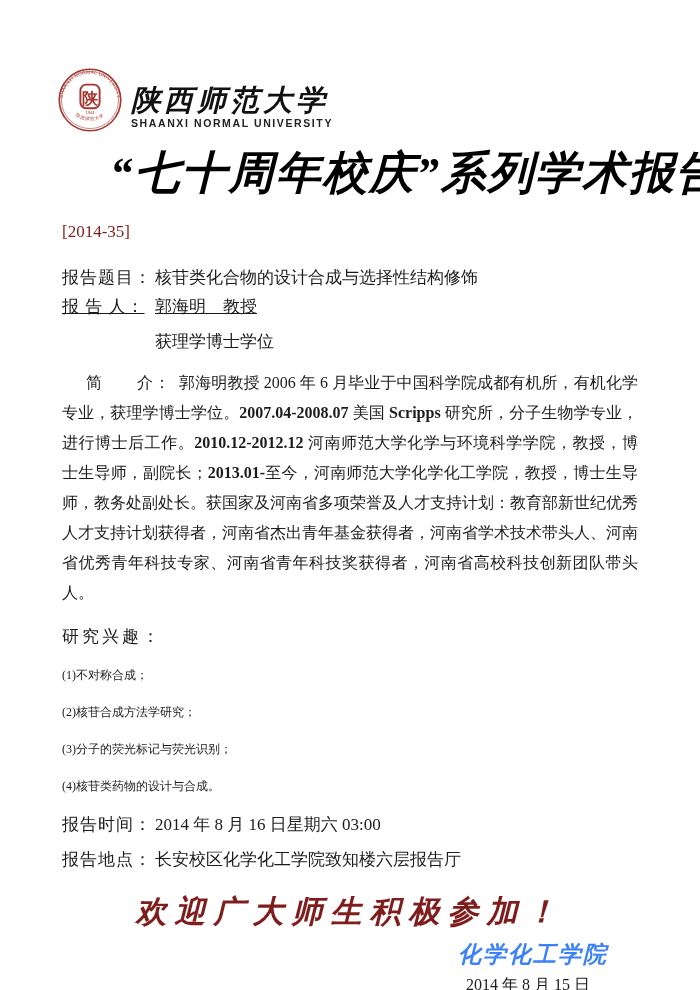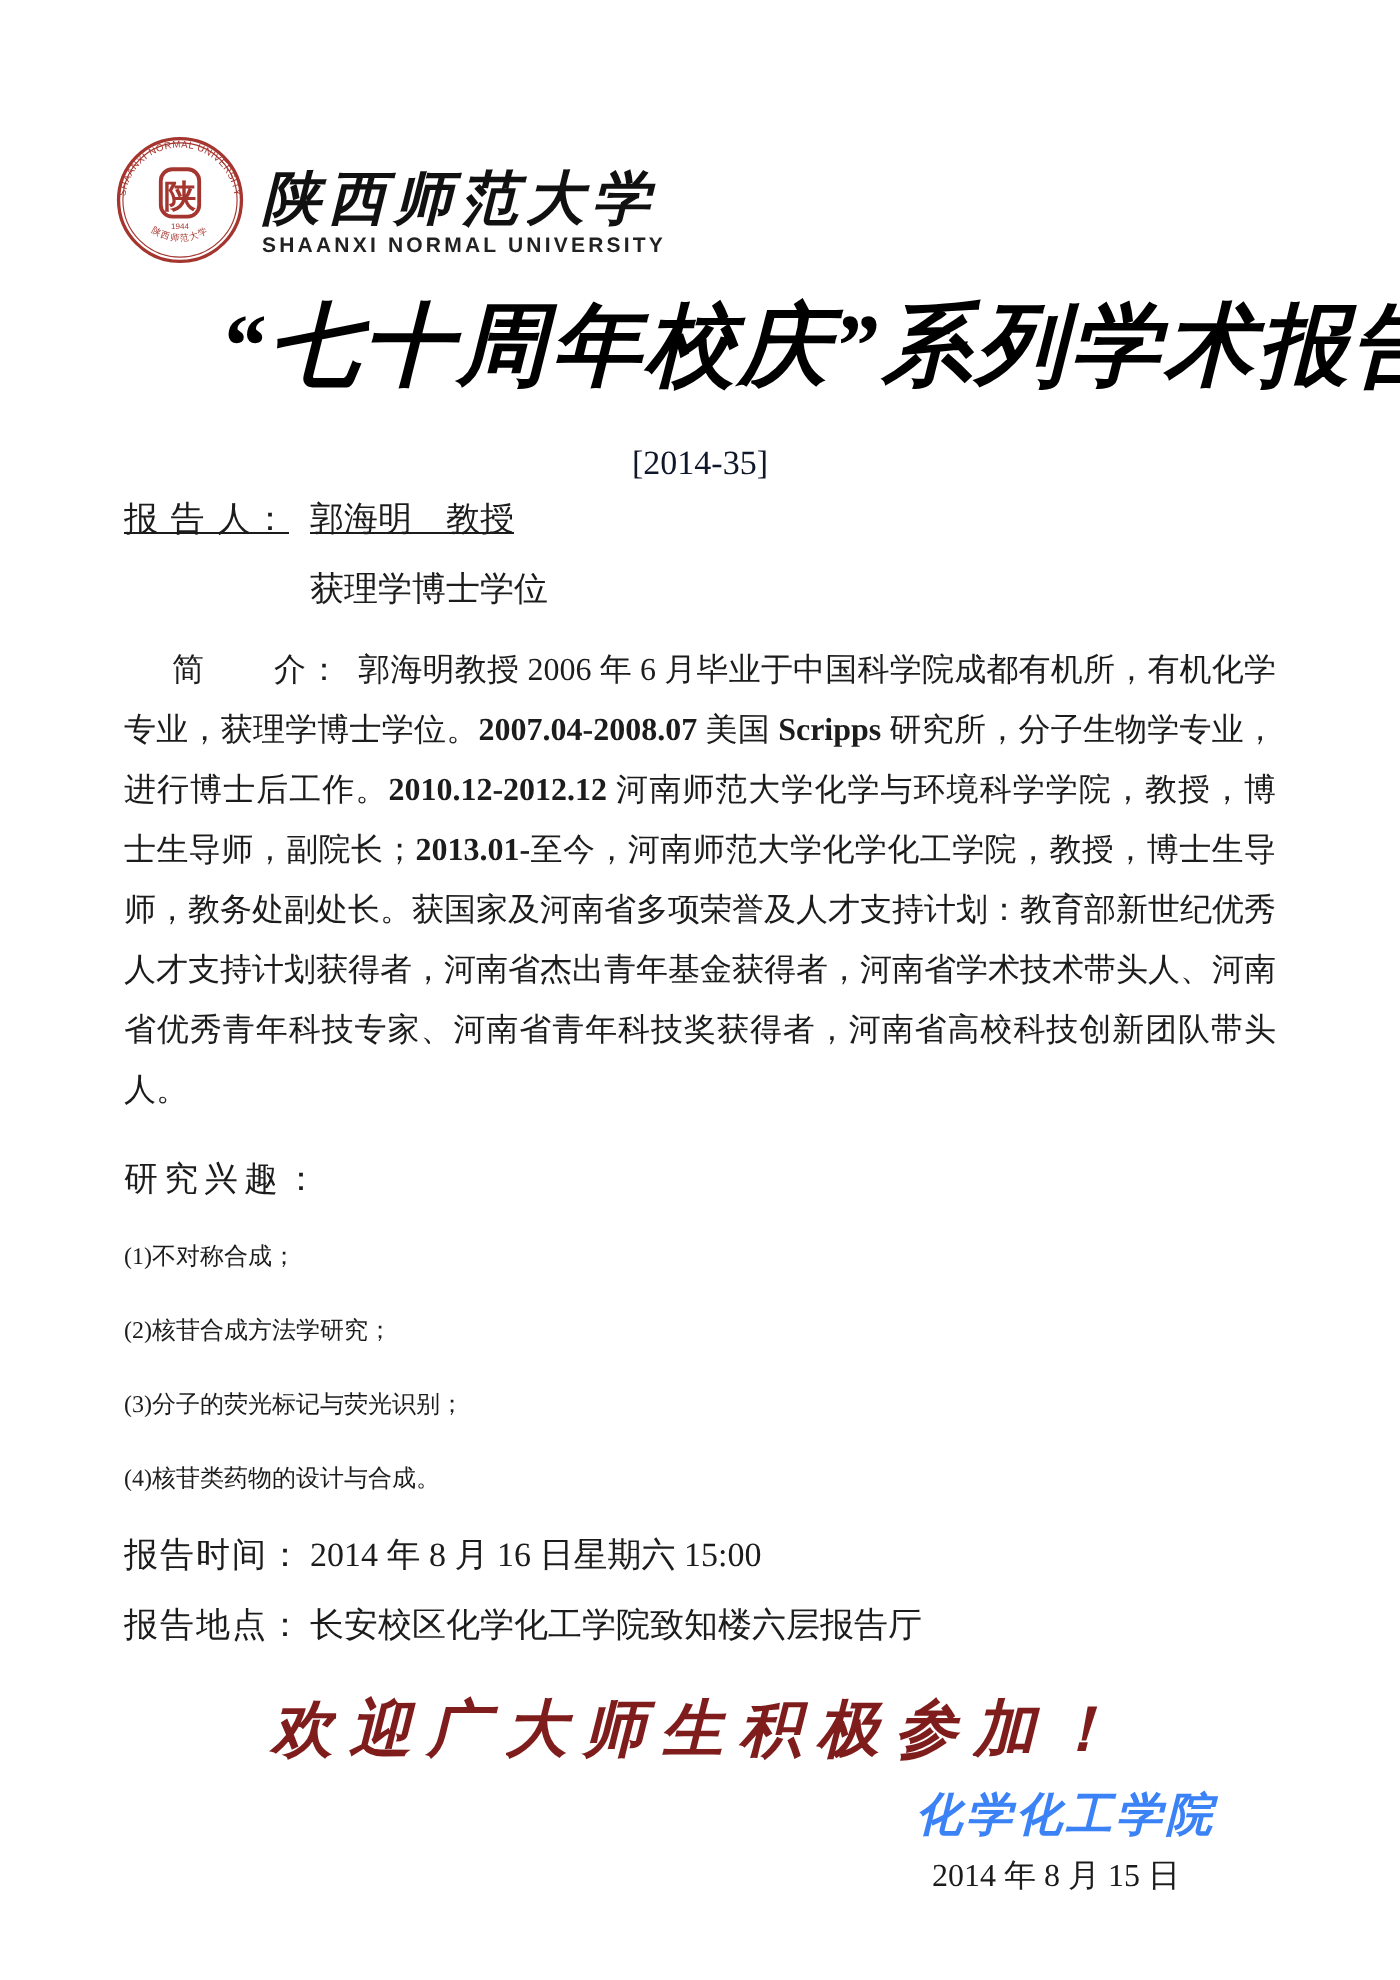--- a/index.html
+++ b/index.html
@@ -29,21 +29,21 @@
     color:#222; margin-top:2px;
   }
   
   .main-title {
     margin-top:14px; text-align:center;
     font-size:45px; font-weight:bold; font-style:italic;
     letter-spacing:2px; line-height:1.15; color:#000;
     white-space:nowrap;
     margin-left:48px;
   }
-  .serial { margin-top:22px; text-align:center; font-size:17px; color:#0f172a; }
+  .serial { margin-top:22px; font-size:17px; color:#7f1d1d; }
   
   .field-row { display:flex; font-size:17px; line-height:22px; }
   .row-topic { margin-top:25px; }
   .row-speaker { margin-top:7px;text-decoration:underline; }
   .row-affil { margin-top:13px; margin-left:93px; }
   .row-time { margin-top:17px; }
   .row-place { margin-top:13px; }
   .label {
     flex:0 0 93px; letter-spacing:1px;
     font-family:"Liberation Serif","DejaVu Serif",serif;
@@ -99,20 +99,24 @@
     <div class="uni-names">
       <div class="uni-cn">陕西师范大学</div>
       <div class="uni-en">SHAANXI NORMAL UNIVERSITY</div>
     </div>
   </header>
 
   <h1 class="main-title">“七十周年校庆”系列学术报告</h1>
 
   <div class="serial">[2014-35]</div>
 
+  <div class="field-row row-topic">
+    <span class="label">报告题目：</span>
+    <span class="value">核苷类化合物的设计合成与选择性结构修饰</span>
+  </div>
 
   <div class="field-row row-speaker">
     <span class="label">报 告 人：</span>
     <span class="value">郭海明　教授</span>
   </div>
 
   <div class="field-row row-affil">
     <span class="value">获理学博士学位</span>
   </div>
 
@@ -121,21 +125,21 @@
   </p>
 
   <div class="interests-label">研究兴趣：</div>
   <div class="interest-item">(1)不对称合成；</div>
   <div class="interest-item">(2)核苷合成方法学研究；</div>
   <div class="interest-item">(3)分子的荧光标记与荧光识别；</div>
   <div class="interest-item">(4)核苷类药物的设计与合成。</div>
 
   <div class="field-row row-time">
     <span class="label">报告时间：</span>
-    <span class="value">2014 年 8 月 16 日星期六  15:00</span>
+    <span class="value">2014 年 8 月 16 日星期六  03:00</span>
   </div>
 
   <div class="field-row row-place">
     <span class="label">报告地点：</span>
     <span class="value">长安校区化学化工学院致知楼六层报告厅</span>
   </div>
 
   <div class="welcome">欢迎广大师生积极参加！</div>
 
   <div class="sig-name">化学化工学院</div>

